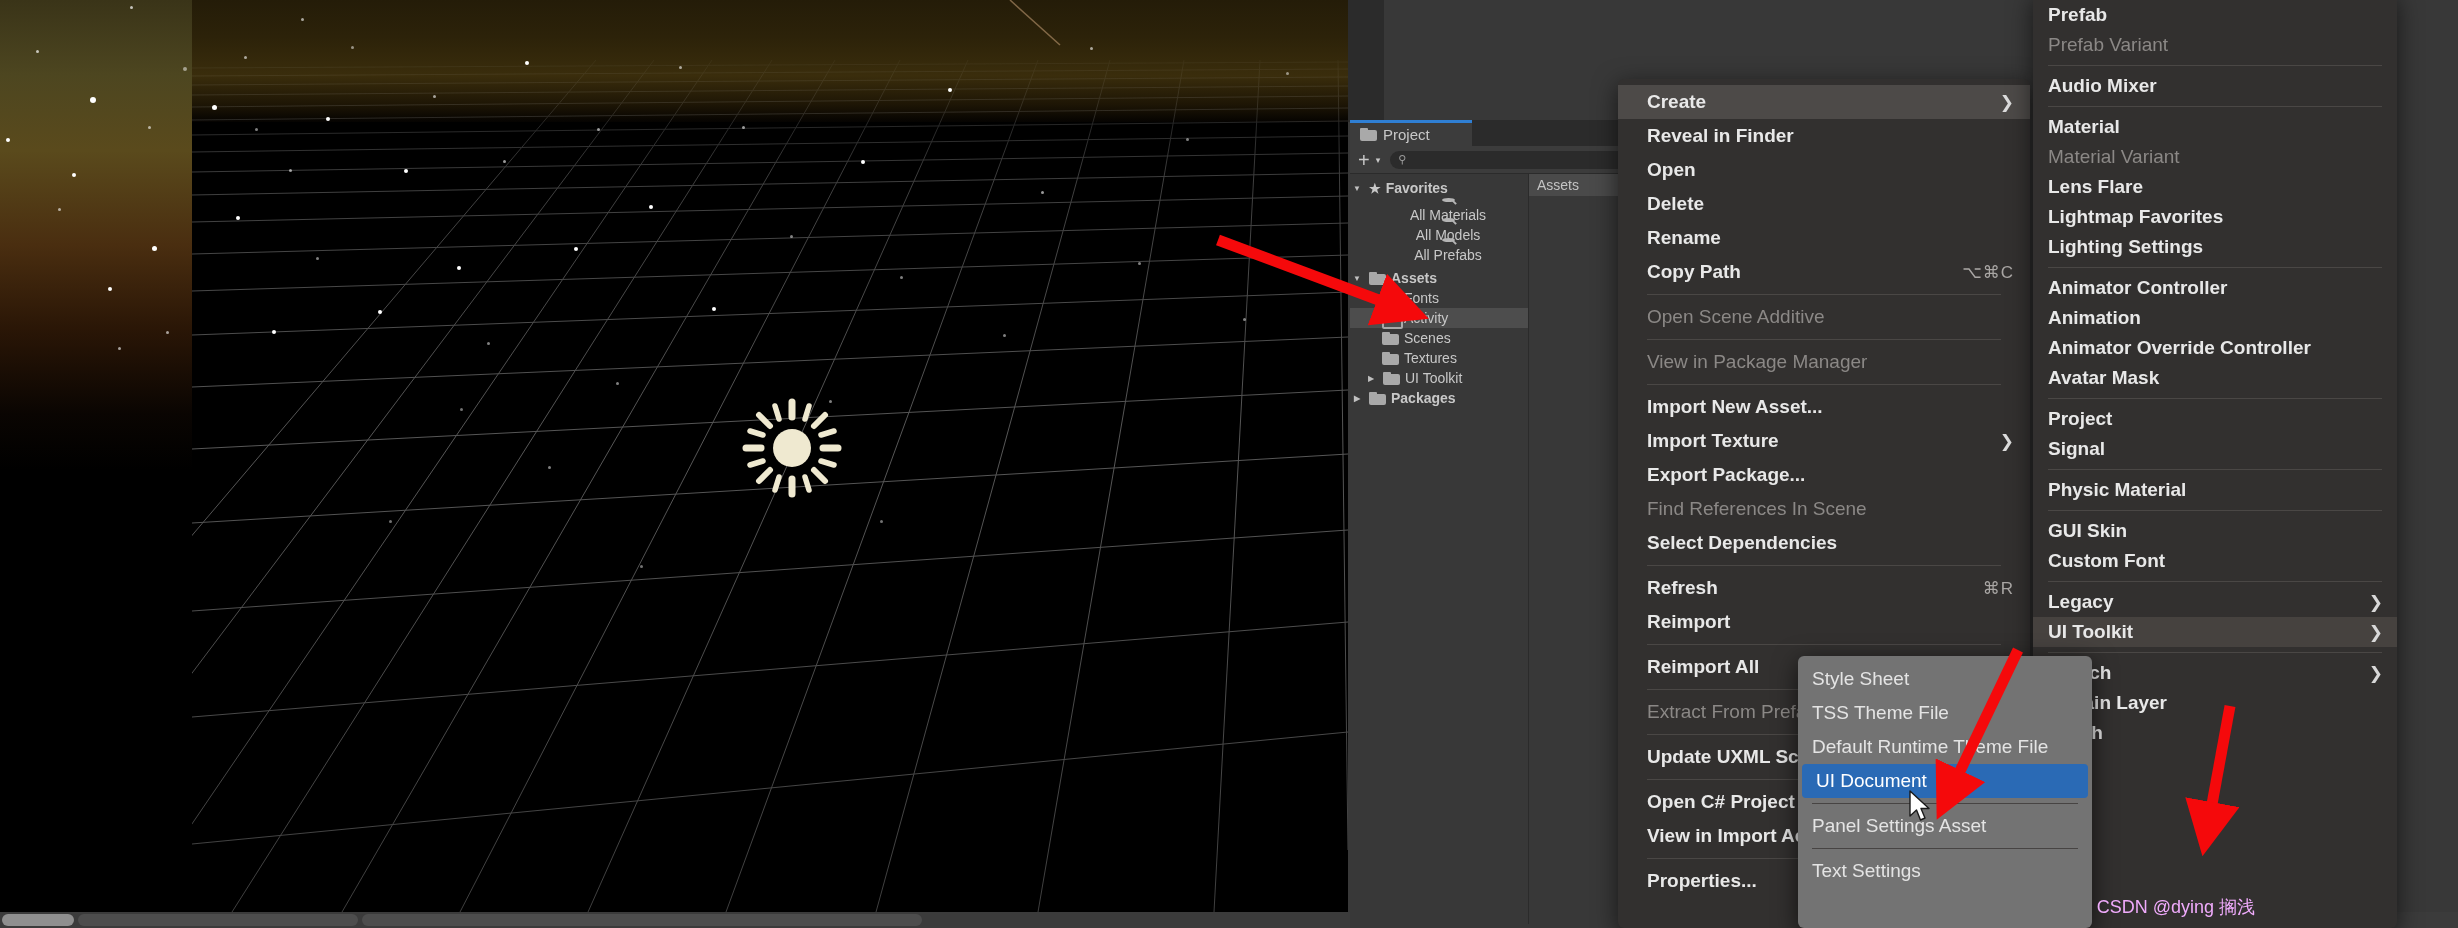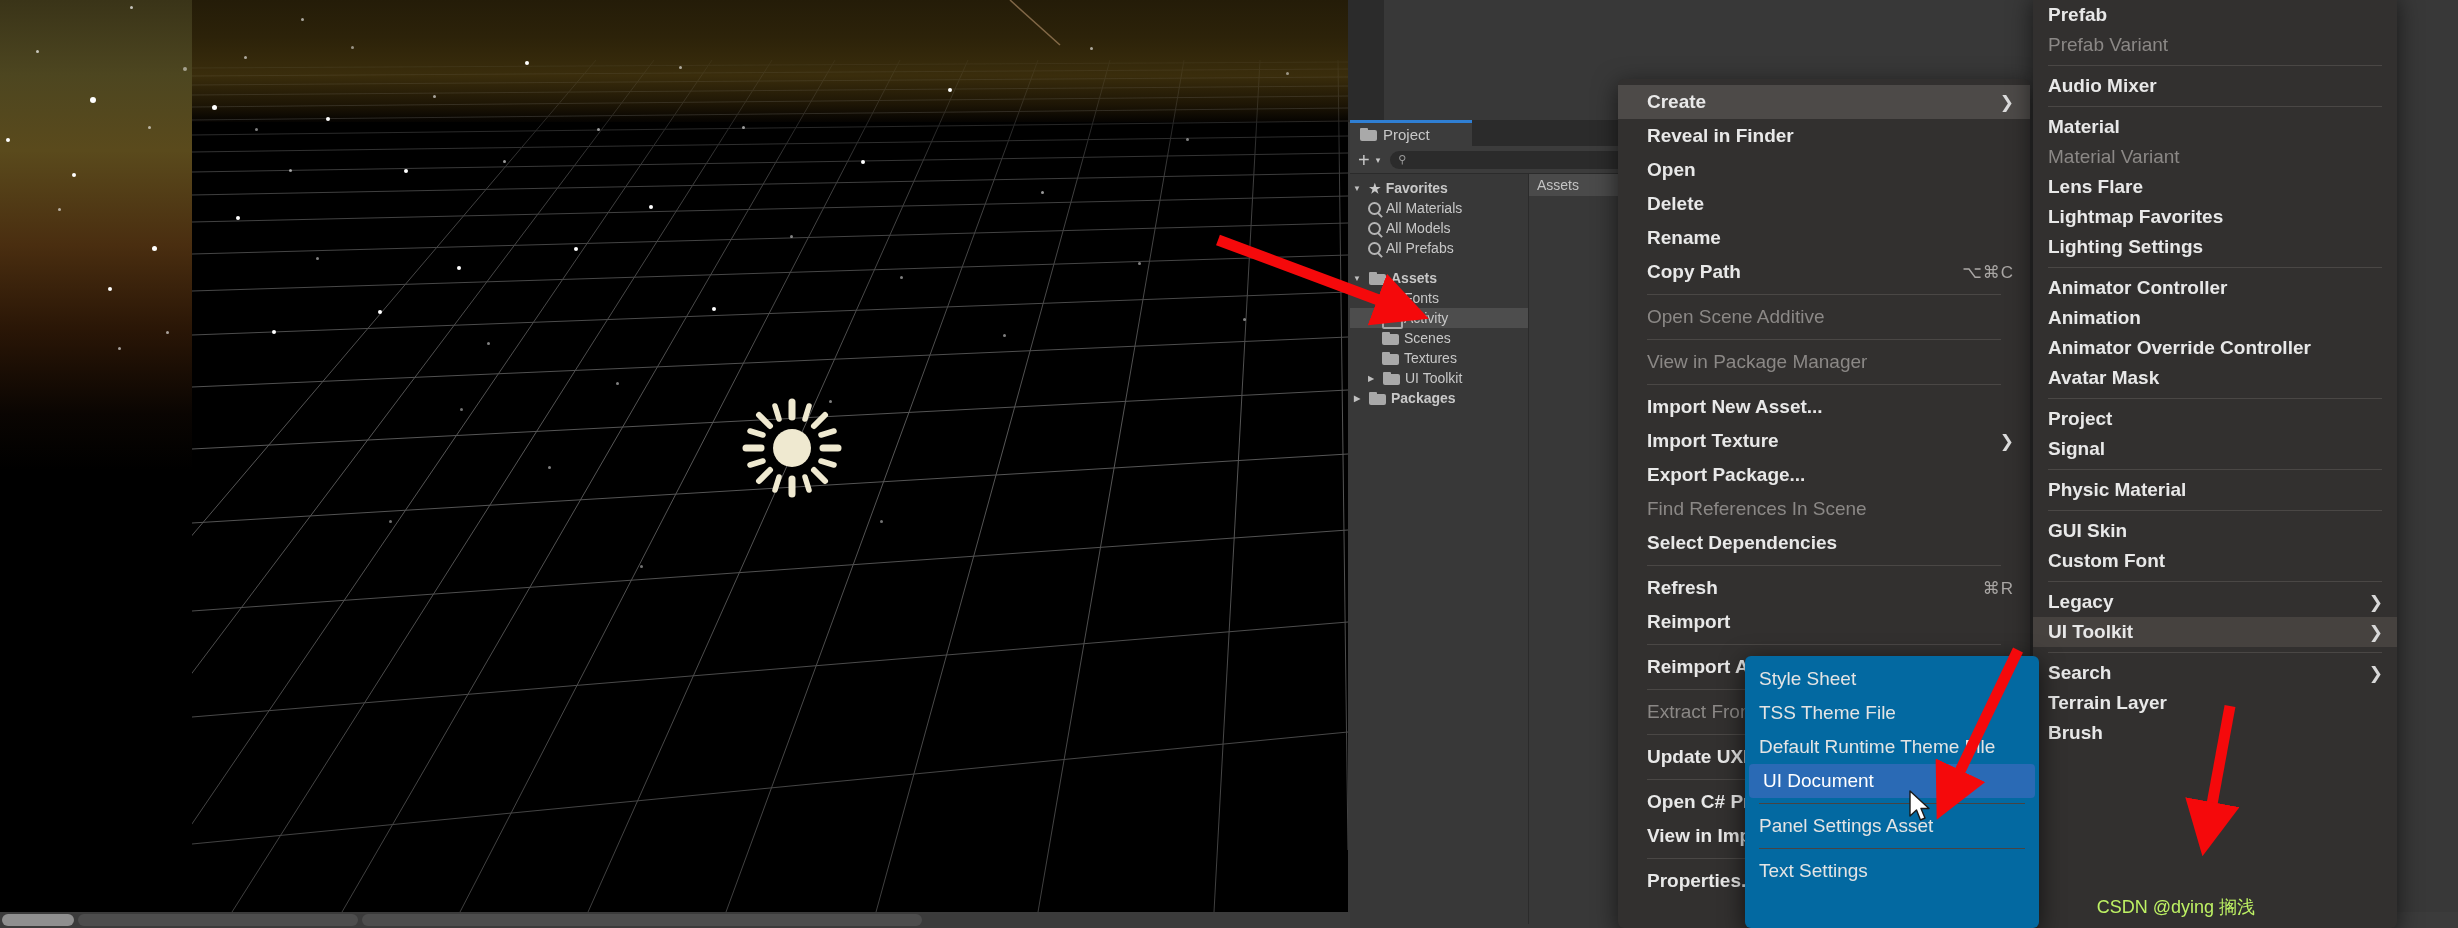--- a/index.html
+++ b/index.html
@@ -119,21 +119,21 @@
   .tw { width: 14px; display: inline-flex; justify-content: center; color: #c0c0c0; font-size: 8px; }
   .star-ico { color: #c8c8c8; font-size: 13px; }
   .mag-ico {
     width: 13px; height: 13px; border: 2px solid #b5b5b5; border-radius: 50%;
     position: relative; display: inline-block;
   }
   .mag-ico::after {
     content: ''; position: absolute; right: -4px; bottom: -3px;
     width: 6px; height: 2px; background: #b5b5b5; transform: rotate(45deg);
   }
-  .ind1 { padding-left: 18px; }
+  .ind1 { padding-left: 18px; flex-direction: column; }
 
   
   .ctx-menu {
     position: absolute; left: 1618px; top: 79px; width: 412px; height: 849px;
     background: #32302f; border-radius: 6px;
     box-shadow: 0 6px 24px rgba(0,0,0,.6);
     padding: 6px 0; overflow: hidden;
   }
   .mi {
     position: relative; height: 34px; display: flex; align-items: center;
@@ -146,22 +146,22 @@
     margin-left: auto; color: #a9a6a4; font-size: 17px; font-weight: normal;
     letter-spacing: 1px;
   }
   .mi .arrow {
     margin-left: auto; color: #dcdcdc; font-size: 17px; font-weight: normal;
   }
   .sep { height: 1px; background: #4a4745; margin: 5px 29px 5px 29px; }
 
   
   .sub-menu {
-    position: absolute; left: 1745px; top: 656px; width: 294px; height: 272px;
-    background: #0369a1; border-radius: 6px;
+    position: absolute; left: 1798px; top: 656px; width: 294px; height: 272px;
+    background: #737373; border-radius: 6px;
     box-shadow: 0 6px 24px rgba(0,0,0,.65);
     padding: 6px 0; overflow: hidden;
   }
   .smi {
     height: 34px; display: flex; align-items: center; padding: 0 12px 0 14px;
     color: #e4e4e4; font-size: 19px; white-space: nowrap;
   }
   .smi.sel { background: #2a6ab5; color: #fff; margin: 0 4px; border-radius: 4px; }
   .ssep { height: 1px; background: #474443; margin: 5px 14px; }
 
@@ -179,21 +179,21 @@
   .cmi.dim { color: #8b8886; font-weight: normal; }
   .cmi.hi { background: #46423f; }
   .cmi .arrow { margin-left: auto; color: #d8d8d8; font-size: 17px; font-weight: normal; }
   .csep { height: 1px; background: #4a4745; margin: 5px 15px; }
 
   
   .overlay-arrows { position: absolute; left: 0; top: 0; width: 2458px; height: 928px; pointer-events: none; }
   .cursor { position: absolute; left: 1908px; top: 790px; width: 26px; height: 34px; }
   .watermark {
     position: absolute; left: 2255px; top: 895px;
-    color: #bef264; font-size: 18px; white-space: nowrap;
+    color: #f0abfc; font-size: 18px; white-space: nowrap;
     transform: translateX(-100%);
   }
 
   
   .bot-bar-right {
     position: absolute; left: 1348px; top: 912px; width: 1110px; height: 16px;
     background: #3b3b3b;
   }
 </style>
 </head>

